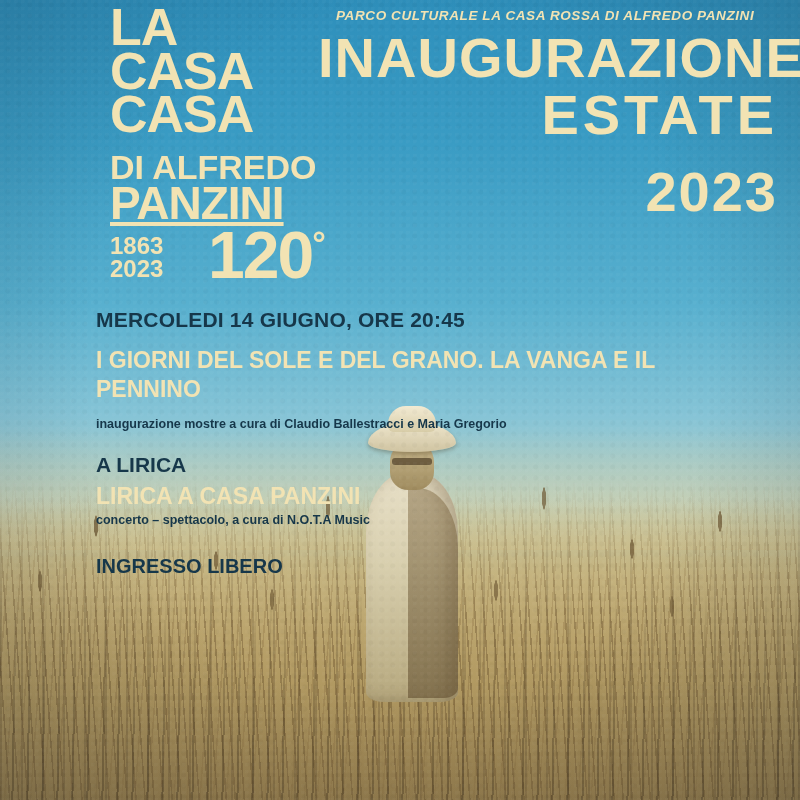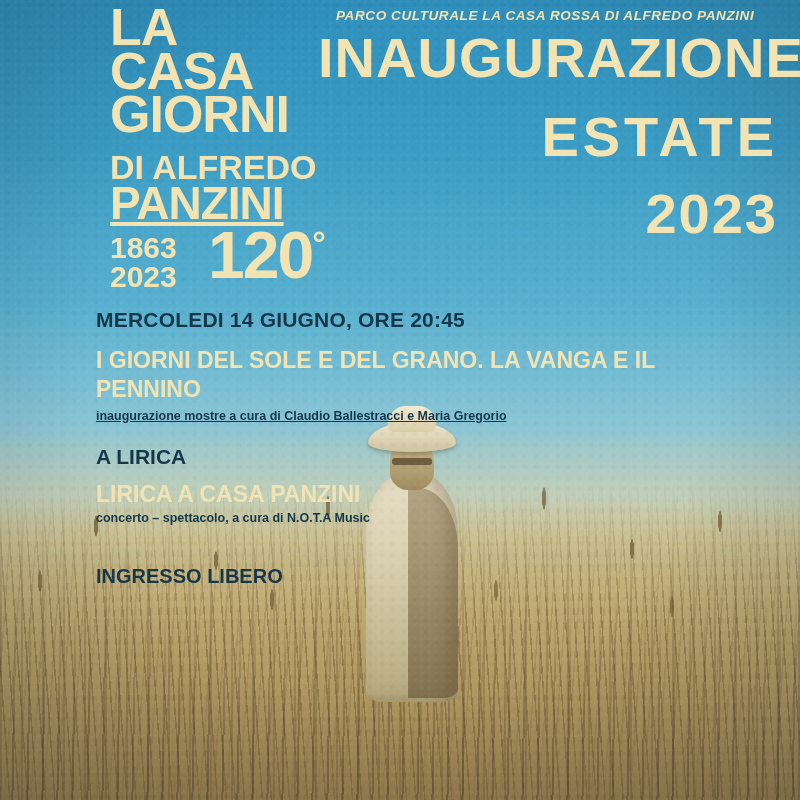--- a/index.html
+++ b/index.html
@@ -132,71 +132,71 @@
   .headline {
     position:absolute; left:318px; top:30px; width:460px;
     text-align:right;
   }
   .headline .l1 {
     font-size:56px; font-weight:bold; letter-spacing:1px; line-height:1.0;
     color:#f2e3b3; white-space:nowrap;
   }
   .headline .l2 {
     font-size:56px; font-weight:bold; letter-spacing:4px; line-height:1.05;
-    color:#f2e3b3; margin-top:22px;
+    color:#f2e3b3; 
   }
   .headline .l3 {
     font-size:56px; font-weight:bold; letter-spacing:2px; line-height:1.05;
     color:#f2e3b3; margin-top:18px;
   }
 
   
   .logo {
     position:absolute; left:110px; top:6px; width:220px;
     color:#f2e3b3; font-weight:bold; line-height:.84;
   }
   .logo .lg1 { font-size:52px; letter-spacing:-1px; }
   .logo .lg2 { font-size:52px; letter-spacing:-1px; }
   .logo .lg3 { font-size:34px; letter-spacing:0px; margin-top:16px; }
   .logo .lg4 { font-size:46px; letter-spacing:-1px; margin-top:2px;text-decoration:underline; }
   .logo-years {
-    position:absolute; left:0; top:228px; font-size:30px; line-height:.96;
+    position:absolute; left:0; top:228px; font-size:24px; line-height:.96;
     font-weight:bold; color:#f2e3b3;
   }
   .logo-anniv {
     position:absolute; left:98px; top:222px; font-size:66px; font-weight:bold;
     color:#f2e3b3; letter-spacing:-2px;
   }
   .logo-anniv .deg { font-size:34px; vertical-align:super; }
 
   
   .program { position:absolute; left:96px; top:308px; width:660px; }
   .program .date {
     font-size:21px; font-weight:bold; color:#16374a; letter-spacing:.2px;
   }
   .program .title-main {
     margin-top:14px; font-size:23px; font-weight:bold; color:#f2e3b3; line-height:1.25;
   }
   .program .title-sub {
     font-size:23px; font-weight:bold; color:#f2e3b3; line-height:1.25;
   }
   .program .credits {
-    margin-top:5px; font-size:12.5px; font-weight:bold; color:#16374a;text-decoration:underline;
+    margin-top:13px; font-size:12.5px; font-weight:bold; color:#16374a;
   }
   .program .aseguire {
     margin-top:22px; font-size:21px; font-weight:bold; color:#16374a;
   }
   .program .title-2 {
-    margin-top:12px; font-size:23px; font-weight:bold; color:#f2e3b3;
+    margin-top:6px; font-size:23px; font-weight:bold; color:#f2e3b3;
   }
   .program .credits2 {
     margin-top:3px; font-size:12.5px; font-weight:bold; color:#16374a;
   }
   .program .free {
-    margin-top:40px; font-size:20px; font-weight:bold; color:#16374a;
+    margin-top:28px; font-size:20px; font-weight:bold; color:#16374a;
   }
 </style>
 </head>
 <body>
 
 <div id="poster">
 
   <div class="photo-wrap">
     <div class="field-haze"></div>
     <div class="field"></div>
@@ -212,21 +212,21 @@
       <div class="hat"></div>
       <div class="hat-crown"></div>
     </div>
   </div>
 
   <div class="grain"></div>
   <div class="vignette"></div>
 
   <div class="logo">
     <div class="lg1">LA CASA</div>
-    <div class="lg2">GIORNI</div>
+    <div class="lg2">CASA</div>
     <div class="lg3">DI ALFREDO</div>
     <div class="lg4">PANZINI</div>
     <div class="logo-years">
       <div>1863</div>
       <div>2023</div>
     </div>
     <div class="logo-anniv">
       <span>120</span><span class="deg">°</span>
     </div>
   </div>

